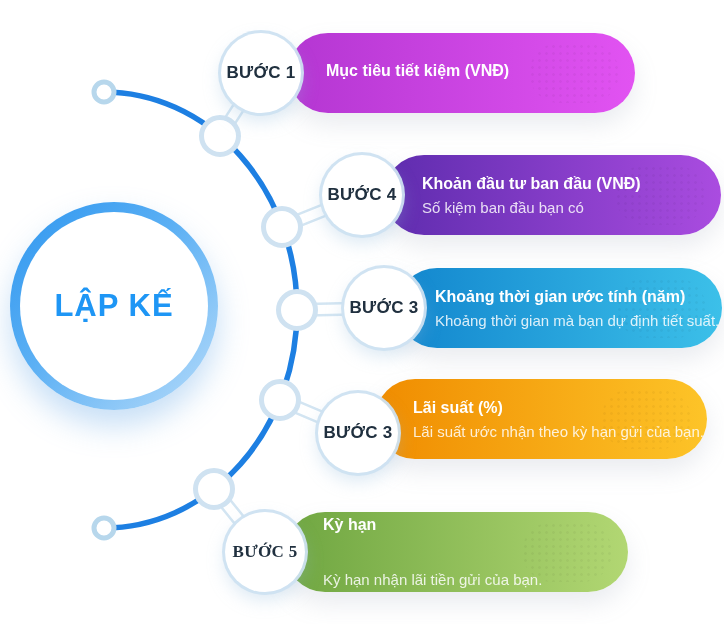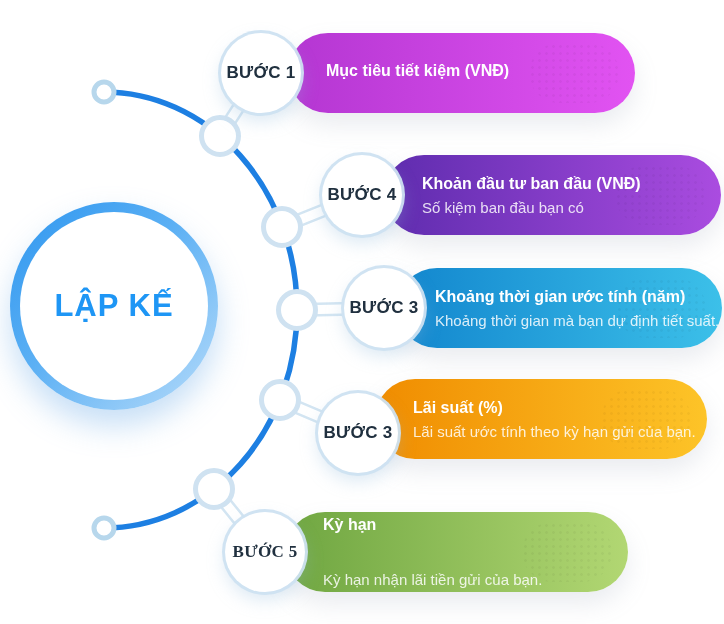--- a/index.html
+++ b/index.html
@@ -106,21 +106,21 @@
   <div class="pill pill-2" style="background: linear-gradient(90deg, rgb(94, 44, 174), rgb(170, 76, 224));">
     <div class="pill-title">Khoản đầu tư ban đầu (VNĐ)</div>
     <div class="pill-sub">Số kiệm ban đầu bạn có</div>
   </div>
   <div class="pill pill-3" style="background: linear-gradient(90deg, rgb(18, 134, 206), rgb(60, 192, 233));">
     <div class="pill-title">Khoảng thời gian ước tính (năm)</div>
     <div class="pill-sub">Khoảng thời gian mà bạn dự định tiết suất.</div>
   </div>
   <div class="pill pill-4" style="background: linear-gradient(90deg, rgb(240, 140, 0), rgb(253, 196, 40));">
     <div class="pill-title">Lãi suất (%)</div>
-    <div class="pill-sub">Lãi suất ước tính theo kỳ hạn gửi của bạn.</div>
+    <div class="pill-sub">Lãi suất ước nhận theo kỳ hạn gửi của bạn.</div>
   </div>
   <div class="pill pill-5" style="background: linear-gradient(90deg, rgb(111, 166, 65), rgb(178, 215, 115));">
     <div class="pill-title">Kỳ hạn</div>
     <div class="pill-sub">Kỳ hạn nhận lãi tiền gửi của bạn.</div>
   </div>
 
   <div class="badge badge-1">
     <span class="badge-label">BƯỚC 1</span>
   </div>
   <div class="badge badge-2">

